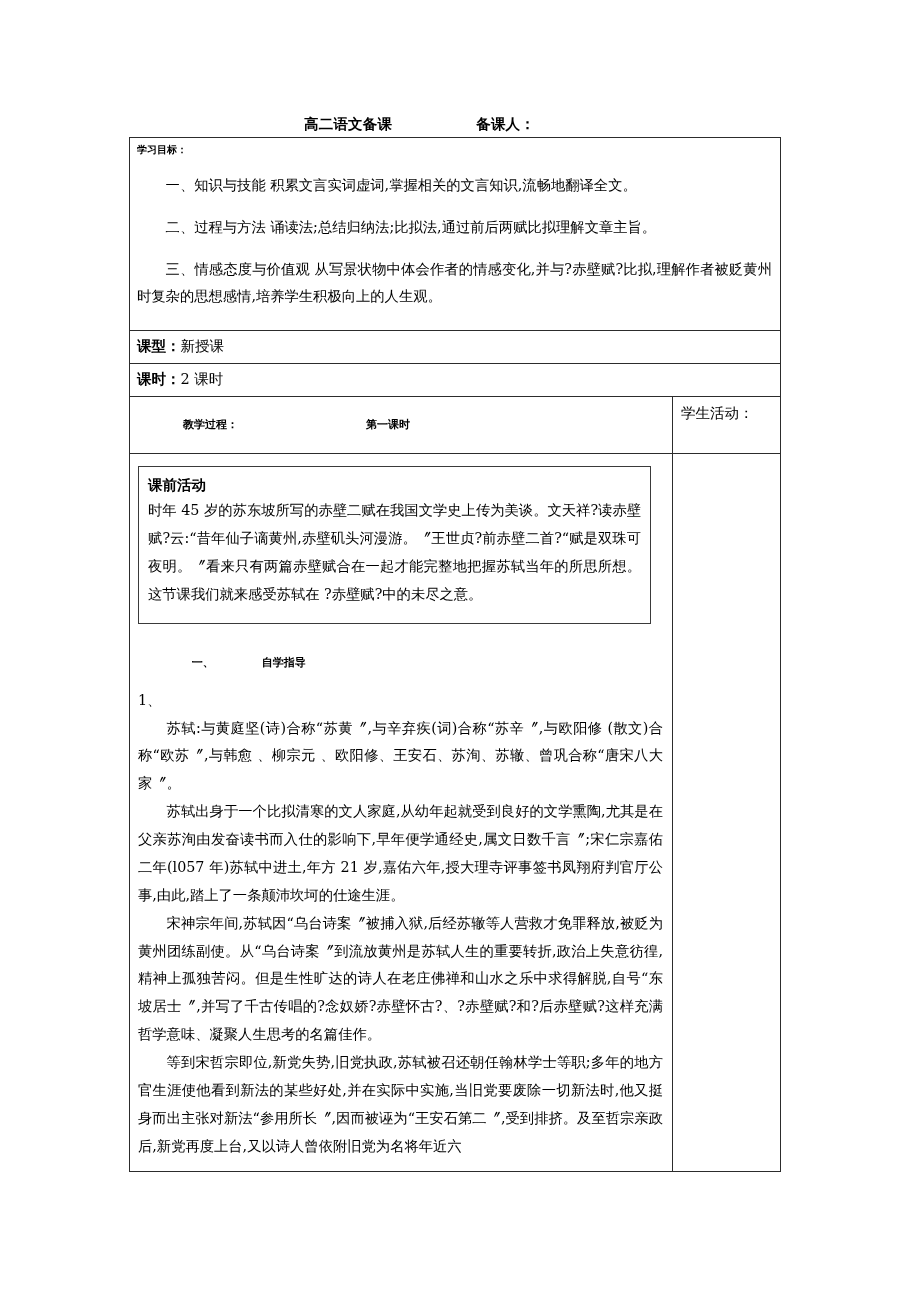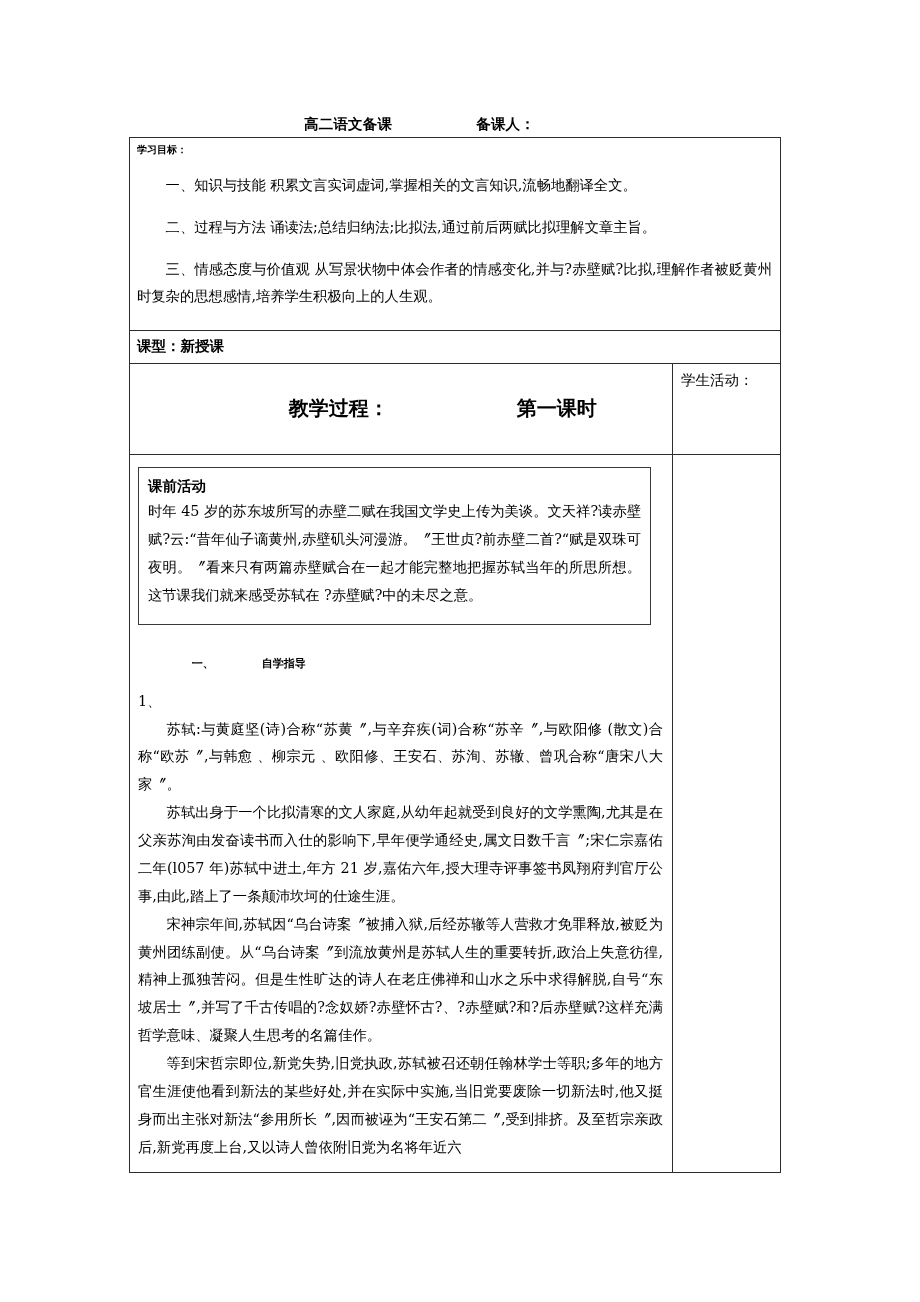--- a/index.html
+++ b/index.html
@@ -60,21 +60,21 @@
   .cell-pad {
     padding: 5px 7px 6px 7px;
   }
 
   .lbl {
     font-weight: bold;
     font-size: 14.5px;
   }
   .val {
     font-size: 14.5px;
-    font-weight: bold;
+    font-weight: normal;
   }
 
   
   .row-title .cell-pad {
     padding: 6px 7px 7px 7px;
     white-space: pre;
   }
   .row-title .title-spacer { display: inline-block; width: 52px; }
 
   
@@ -95,24 +95,23 @@
 
   
   .row-simple .cell-pad {
     padding: 6px 7px 7px 7px;
     font-size: 14.5px;
   }
 
   
   .proc-head {
     font-weight: bold;
-    font-size: 20px;
+    font-size: 11px;
     padding: 7px 7px 8px 7px;
     white-space: pre;
-    text-align: center;
   }
   .proc-head .proc-spacer { display: inline-block; width: 128px; }
   .stu-head {
     font-size: 14.5px;
     padding: 7px 6px 8px 8px;
   }
 
   
   .body-cell {
     padding: 0;
@@ -193,20 +192,27 @@
       </tr>
 
       <tr class="row-simple">
         <td colspan="2">
           <div class="cell-pad">
             <span class="lbl">课型：</span><span class="val">新授课</span>
           </div>
         </td>
       </tr>
 
+      <tr class="row-simple">
+        <td colspan="2">
+          <div class="cell-pad">
+            <span class="lbl">课时：</span><span class="val">2 课时</span>
+          </div>
+        </td>
+      </tr>
 
       <tr>
         <td>
           <div class="proc-head">
             <span>教学过程：</span><span class="proc-spacer"></span><span>第一课时</span>
           </div>
         </td>
         <td>
           <div class="stu-head">学生活动：</div>
         </td>

